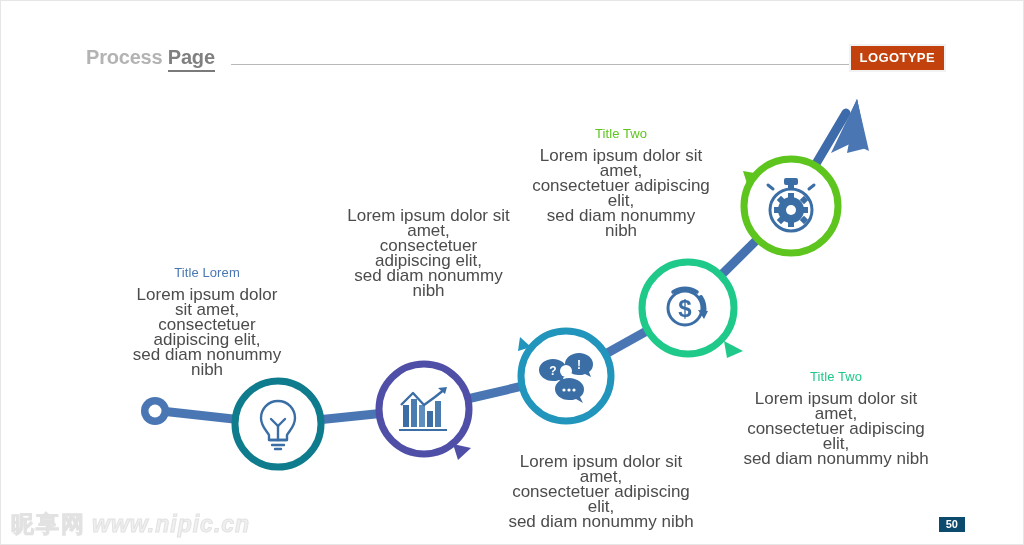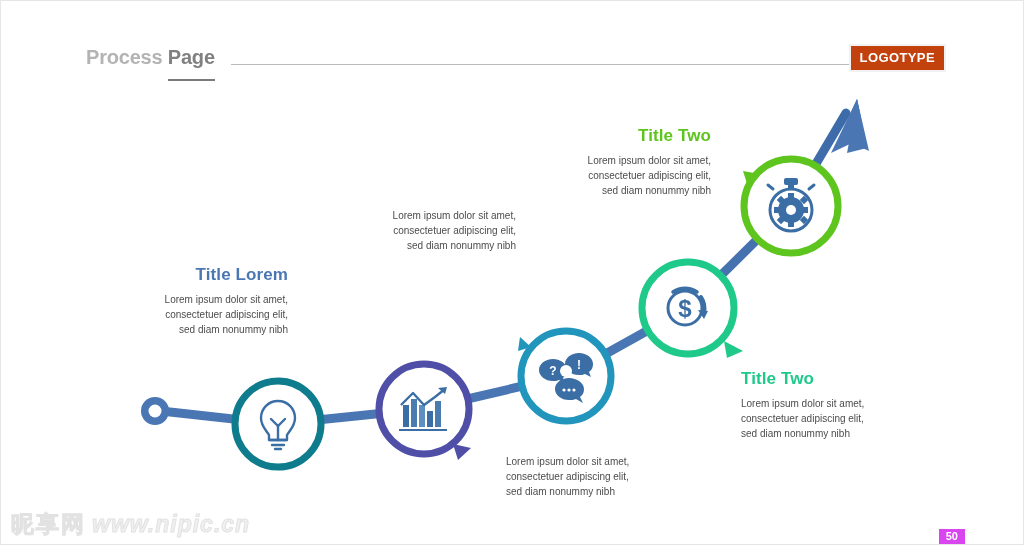--- a/index.html
+++ b/index.html
@@ -27,21 +27,21 @@
     left:85px;top:45px;
     width:860px;height:32px;
   }
   .header-title{
     position:absolute;left:0;top:0;
     font-size:20px;font-weight:bold;
     letter-spacing:-0.2px;
     white-space:nowrap;
   }
   .h-word1{color:#b3b3b3;}
-  .h-word2{color:#808080;border-bottom:2px solid #7a7a7a;padding-bottom:11px;}
+  .h-word2{color:#808080;border-bottom:2px solid #7a7a7a;padding-bottom:2px;}
   .header-rule{
     position:absolute;
     left:145px;top:18px;
     width:640px;height:1px;
     background:#b9b9b9;
   }
   .logotype{
     position:absolute;
     right:0;top:-2px;
     background:#c2410c;
@@ -58,30 +58,32 @@
   .canvas{
     position:absolute;
     left:0;top:0;
     width:1024px;height:545px;
     pointer-events:none;
   }
 
   
   .tblock{position:absolute;}
   .tblock .t-title{
-    font-size:17px;
-    font-weight:bold;
+    font-size:13px;
+    font-weight:normal;
     margin:0 0 7px 0;
     letter-spacing:0.1px;
+    text-align:center;
   }
   .tblock .t-body{
-    font-size:10px;
+    font-size:17px;
     color:#4c4c4c;
     line-height:15px;
     margin:0;
+    text-align:center;
   }
   .ta-right{text-align:right;}
   .ta-left{text-align:left;}
 
   #block-title-two-top{left:530px;top:125px;width:180px;}
   #block-title-three{left:340px;top:207px;width:175px;}
   #block-title-five{left:125px;top:264px;width:162px;}
   #block-title-two-right{left:740px;top:368px;width:190px;}
   #block-title-four{left:505px;top:453px;width:190px;}
 
@@ -106,22 +108,22 @@
     right:12px;top:512px;
     background:#dcdcdc;
     color:#ffffff;
     font-size:11px;
     letter-spacing:0.2px;
     padding:3px 7px;
     white-space:nowrap;
   }
   .badge50{
     position:absolute;
-    right:58px;top:528px;
-    background:#d946ef;
+    right:58px;top:516px;
+    background:#0c4a6e;
     color:#ffffff;
     font-size:11px;
     font-weight:bold;
     padding:1px 7px 2px 7px;
   }
   .bottom-strip{
     position:absolute;
     left:0;top:543px;
     width:1024px;height:2px;
     background:#efefef;

